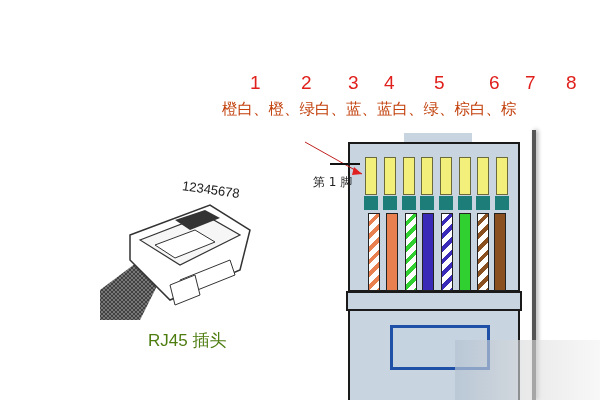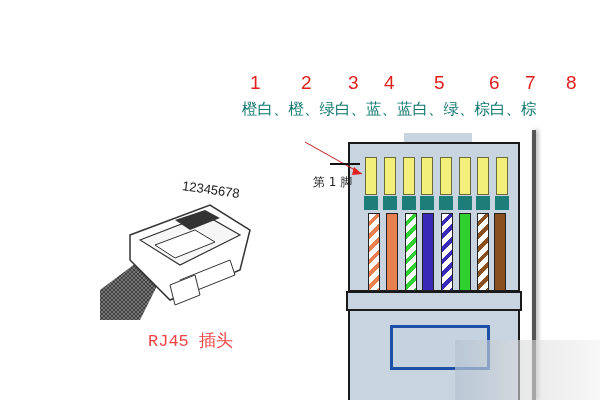--- a/index.html
+++ b/index.html
@@ -1,35 +1,35 @@
 <!DOCTYPE html>
 <html><head>
 <meta charset="utf-8">
 <style>
   html,body{margin:0;padding:0;background:#ffffff;}
   body{width:600px;height:400px;position:relative;overflow:hidden;font-family:"DejaVu Sans",sans-serif;}
   .abs{position:absolute;}
   .num{position:absolute;top:72px;font-size:19px;color:#e0201c;font-family:"Liberation Sans",sans-serif;}
-  .labels{position:absolute;top:99px;left:242px;font-size:15.5px;color:#0f766e;white-space:nowrap;letter-spacing:0px;}
+  .labels{position:absolute;top:99px;left:222px;font-size:15.5px;color:#c2410c;white-space:nowrap;letter-spacing:0px;}
   .plug{position:absolute;left:348px;top:142px;width:172px;height:150px;background:#c8d4e0;border:2px solid #1a1a1a;box-sizing:border-box;}
   .plug-top{position:absolute;left:404px;top:133px;width:68px;height:11px;background:#c8d4e0;}
   .pin{position:absolute;top:157px;width:12px;height:38px;background:#f2ef7a;border:1px solid #6a6a3a;box-sizing:border-box;}
   .band{position:absolute;top:196px;width:14px;height:14px;background:#1d7d78;}
   .wire{position:absolute;top:213px;width:12px;height:78px;box-sizing:border-box;border:1px solid #222;}
   .striped-o{background:repeating-linear-gradient(135deg,#ffffff 0 5px,#e8814f 5px 9px);}
   .striped-g{background:repeating-linear-gradient(135deg,#ffffff 0 5px,#30d030 5px 9px);}
   .striped-b{background:repeating-linear-gradient(135deg,#ffffff 0 5px,#3a2ab8 5px 9px);}
   .striped-br{background:repeating-linear-gradient(135deg,#ffffff 0 5px,#8a5020 5px 9px);}
   .lower1{position:absolute;left:346px;top:291px;width:176px;height:20px;background:#c8d4e0;border:2px solid #1a1a1a;box-sizing:border-box;}
   .lower2{position:absolute;left:348px;top:311px;width:172px;height:89px;background:#c8d4e0;border-left:2px solid #1a1a1a;border-right:2px solid #1a1a1a;box-sizing:border-box;}
   .window{position:absolute;left:390px;top:325px;width:100px;height:45px;border:3px solid #1f50a8;box-sizing:border-box;background:#c5d2e0;}
   .shadowbar{position:absolute;left:532px;top:130px;width:4px;height:270px;background:#555;box-shadow:2px 0 4px #aaa;}
   .blur{position:absolute;left:455px;top:340px;width:145px;height:60px;background:linear-gradient(90deg,rgba(180,195,210,.7),rgba(220,220,220,.6),rgba(240,240,240,.5));}
   .pin1-label{position:absolute;left:293px;top:174px;font-size:12px;color:#222;margin-left:20px;}
-  .rj45-label{position:absolute;left:148px;top:329px;font-size:17px;color:#ef4444;font-family:Liberation Mono, monospace;}
+  .rj45-label{position:absolute;left:148px;top:329px;font-size:17px;color:#4d7c0f;font-family:Liberation Sans, sans-serif;}
   .seq{position:absolute;left:182px;top:182px;font-size:13px;color:#222;transform:rotate(8deg);font-family:"Liberation Sans",sans-serif;}
 </style>
 </head>
 <body>
 
 <span class="num" style="left:250px">1</span>
 <span class="num" style="left:301px">2</span>
 <span class="num" style="left:348px">3</span>
 <span class="num" style="left:384px">4</span>
 <span class="num" style="left:434px">5</span>

